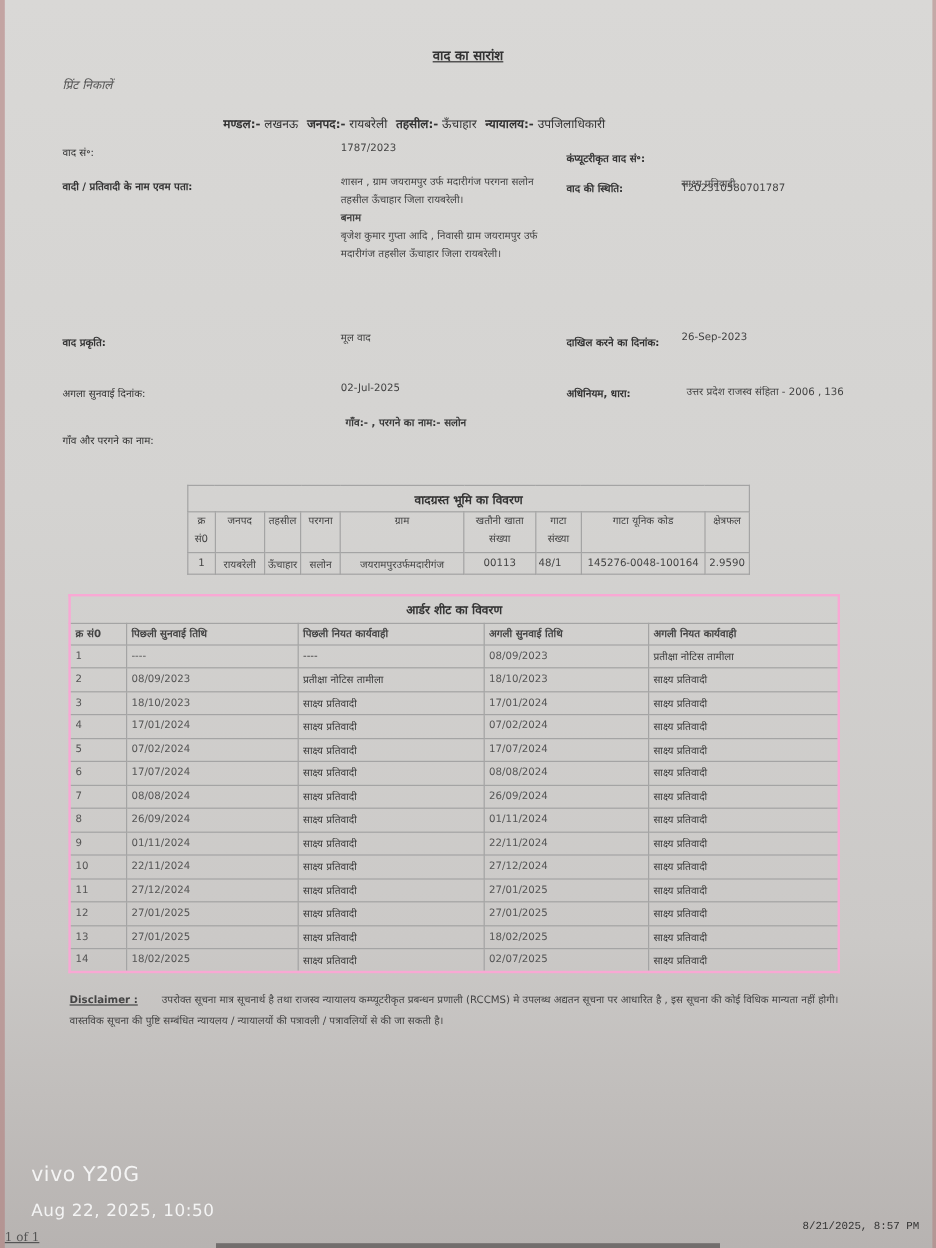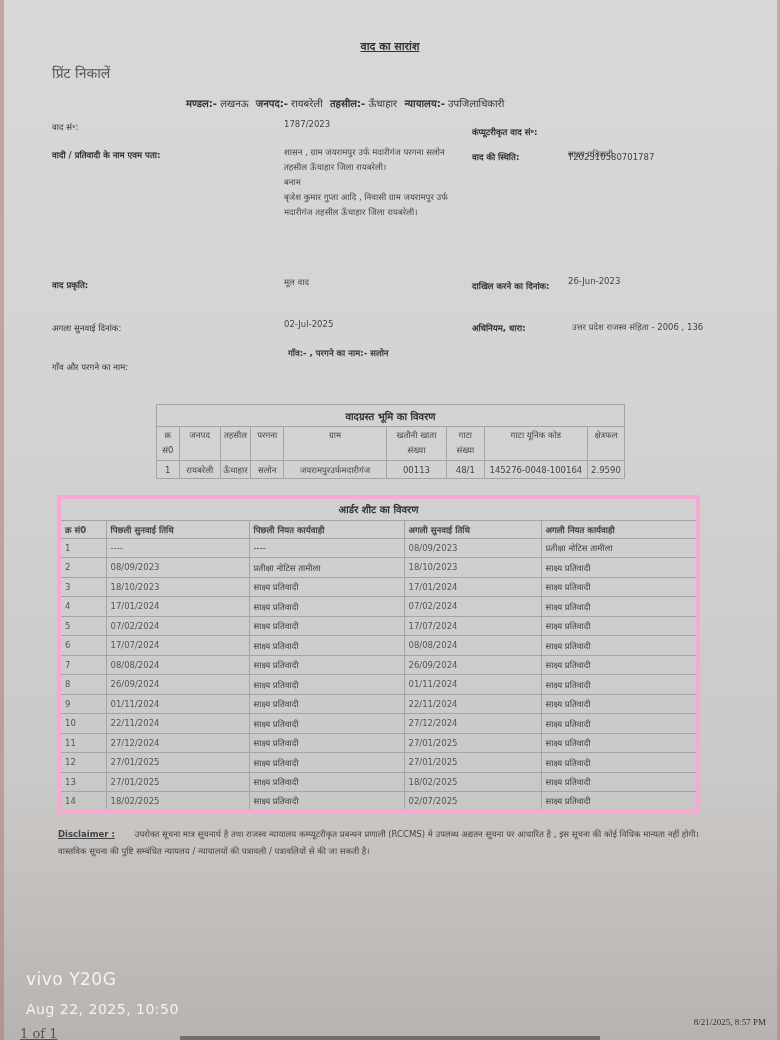--- a/index.html
+++ b/index.html
@@ -7,51 +7,51 @@
   body {
     background: linear-gradient(180deg, #d9d8d6 0%, #d4d3d1 40%, #cbc9c7 75%, #b7b3b1 100%);
     font-family: "DejaVu Sans", sans-serif;
     color: #3a3a3a;
     position: relative;
   }
   .edge-left { position: absolute; left: 0; top: 0; width: 4px; height: 1040px; background: #b07a78; opacity: .55; }
   .edge-right { position: absolute; right: 0; top: 0; width: 3px; height: 1040px; background: #b07a78; opacity: .5; }
 
   .title { position: absolute; left: 0; width: 780px; top: 38px; text-align: center; font-size: 11px; font-weight: bold; text-decoration: underline; color: #333; }
-  .print-link { position: absolute; left: 52px; top: 63px; font-size: 14px; color: #555; }
+  .print-link { position: absolute; left: 52px; top: 63px; font-size: 10px; color: #555; font-style: italic; }
   .loc-line { position: absolute; left: 186px; top: 96px; font-size: 10px; color: #333; white-space: nowrap; }
   .loc-line b { font-weight: bold; }
   .loc-line span { margin-right: 4px; }
 
   .lbl { position: absolute; font-size: 8.5px; color: #333; }
   .lbl.bold { font-weight: bold; }
   .val { position: absolute; font-size: 8.5px; color: #444; line-height: 15px; }
-  .val .bn { font-weight: normal; }
+  .val .bn { font-weight: bold; }
 
   table { border-collapse: collapse; border-radius: 11px; }
   .land-table { position: absolute; left: 156px; top: 404px; width: 469px; border: 1px solid #9a9a9a; font-size: 8.5px; color: #444; }
   .land-table th, .land-table td { border: 1px solid #a4a4a4; text-align: center; padding: 1px 2px; font-weight: normal; }
   .land-table .cap { font-size: 10px; font-weight: bold; height: 22px; color: #333; }
   .land-table .hdr th { height: 34px; vertical-align: top; line-height: 15px; color: #444; }
   .land-table td { height: 18px; }
 
-  .order-table { position: absolute; left: 57px; top: 495px; width: 643px; border: 4px solid #f9a8d4; font-size: 8.5px; color: #555; }
+  .order-table { position: absolute; left: 57px; top: 495px; width: 643px; border: 2px solid #f9a8d4; font-size: 8.5px; color: #555; }
   .order-table th, .order-table td { border: 1px solid #a4a4a4; text-align: left; padding: 0 4px; font-weight: normal; }
   .order-table .cap { text-align: center; font-size: 10px; font-weight: bold; height: 23px; color: #333; }
   .order-table .hdr th { height: 18px; color: #444; font-weight: bold; font-size: 8.5px; }
   .order-table td { height: 19.5px; }
   .order-table td.act { color: #3a3a3a; }
 
   .disclaimer { position: absolute; left: 58px; top: 826px; width: 665px; font-size: 8.5px; line-height: 17px; color: #444; }
   .disclaimer .dlabel { text-decoration: underline; font-weight: bold; margin-right: 20px; }
 
   .cam-model { position: absolute; left: 26px; top: 969px; font-size: 17px; color: #f4f4f4; letter-spacing: .5px; }
   .cam-time { position: absolute; left: 26px; top: 1001px; font-size: 14px; color: #f4f4f4; letter-spacing: .5px; }
-  .page-count { position: absolute; left: 20px; top: 1026px; font-size: 13px; color: #555; font-family: "DejaVu Serif", serif; text-decoration: underline; }
-  .print-stamp { position: absolute; right: 14px; top: 1017px; font-size: 9px; color: #333; font-family: Liberation Serif, serif; }
+  .page-count { position: absolute; left: 4px; top: 1026px; font-size: 10px; color: #555; font-family: "DejaVu Serif", serif; text-decoration: underline; }
+  .print-stamp { position: absolute; right: 14px; top: 1017px; font-size: 9px; color: #333; font-family: Liberation Mono, monospace; }
   .shadow-bottom { position: absolute; left: 180px; top: 1036px; width: 420px; height: 4px; background: #3a3535; opacity: .55; }
 </style>
 </head>
 <body>
 
 <div class="edge-left"></div>
 <div class="edge-right"></div>
 
 <div class="title">वाद का सारांश</div>
 <div class="print-link">प्रिंट निकालें</div>
@@ -77,21 +77,21 @@
   <div>शासन , ग्राम जयरामपुर उर्फ मदारीगंज परगना सलोन तहसील ऊँचाहार जिला रायबरेली।</div>
   <div class="bn">बनाम</div>
   <div>बृजेश कुमार गुप्ता आदि , निवासी ग्राम जयरामपुर उर्फ मदारीगंज तहसील ऊँचाहार जिला रायबरेली।</div>
 </div>
 <div class="lbl bold" style="left:472px;top:151px;">वाद की स्थिति:</div>
 <div class="val" style="left:568px;top:147px;">साक्ष्य प्रतिवादी</div>
 
 <div class="lbl bold" style="left:52px;top:279px;">वाद प्रकृति:</div>
 <div class="val" style="left:284px;top:275px;">मूल वाद</div>
 <div class="lbl bold" style="left:472px;top:278px;width:80px;line-height:16px;">दाखिल करने का दिनांक:</div>
-<div class="val" style="left:568px;top:274px;">26-Jun-2023</div>
+<div class="val" style="left:568px;top:274px;">26-Sep-2023</div>
 
 <div class="lbl" style="left:52px;top:322px;">अगला सुनवाई दिनांक:</div>
 <div class="val" style="left:284px;top:317px;">02-Jul-2025</div>
 <div class="lbl bold" style="left:472px;top:322px;">अधिनियम, धारा:</div>
 <div class="val" style="left:572px;top:320px;">उत्तर प्रदेश राजस्व संहिता - 2006 , 136</div>
 
 <div class="lbl" style="left:52px;top:350px;margin-top:11px;">गाँव और परगने का नाम:</div>
 <div class="val" style="left:288px;top:346px;font-weight:bold;color:#3a3a3a;">गाँव:- , परगने का नाम:- सलोन</div>
 
 <table class="land-table">
@@ -110,21 +110,21 @@
     <th style="width:100px">गाटा यूनिक कोड</th>
     <th style="width:36px">क्षेत्रफल</th>
   </tr>
   <tr>
     <td>1</td>
     <td>रायबरेली</td>
     <td>ऊँचाहार</td>
     <td>सलोन</td>
     <td>जयरामपुरउर्फमदारीगंज</td>
     <td>00113</td>
-    <td style="text-align:center">48/1</td>
+    <td style="text-align:left">48/1</td>
     <td>145276-0048-100164</td>
     <td>2.9590</td>
   </tr>
 </tbody>
   </table>
 
 <table class="order-table">
   <thead>
     <tr>
         <th class="cap" colspan="5">आर्डर शीट का विवरण</th>

